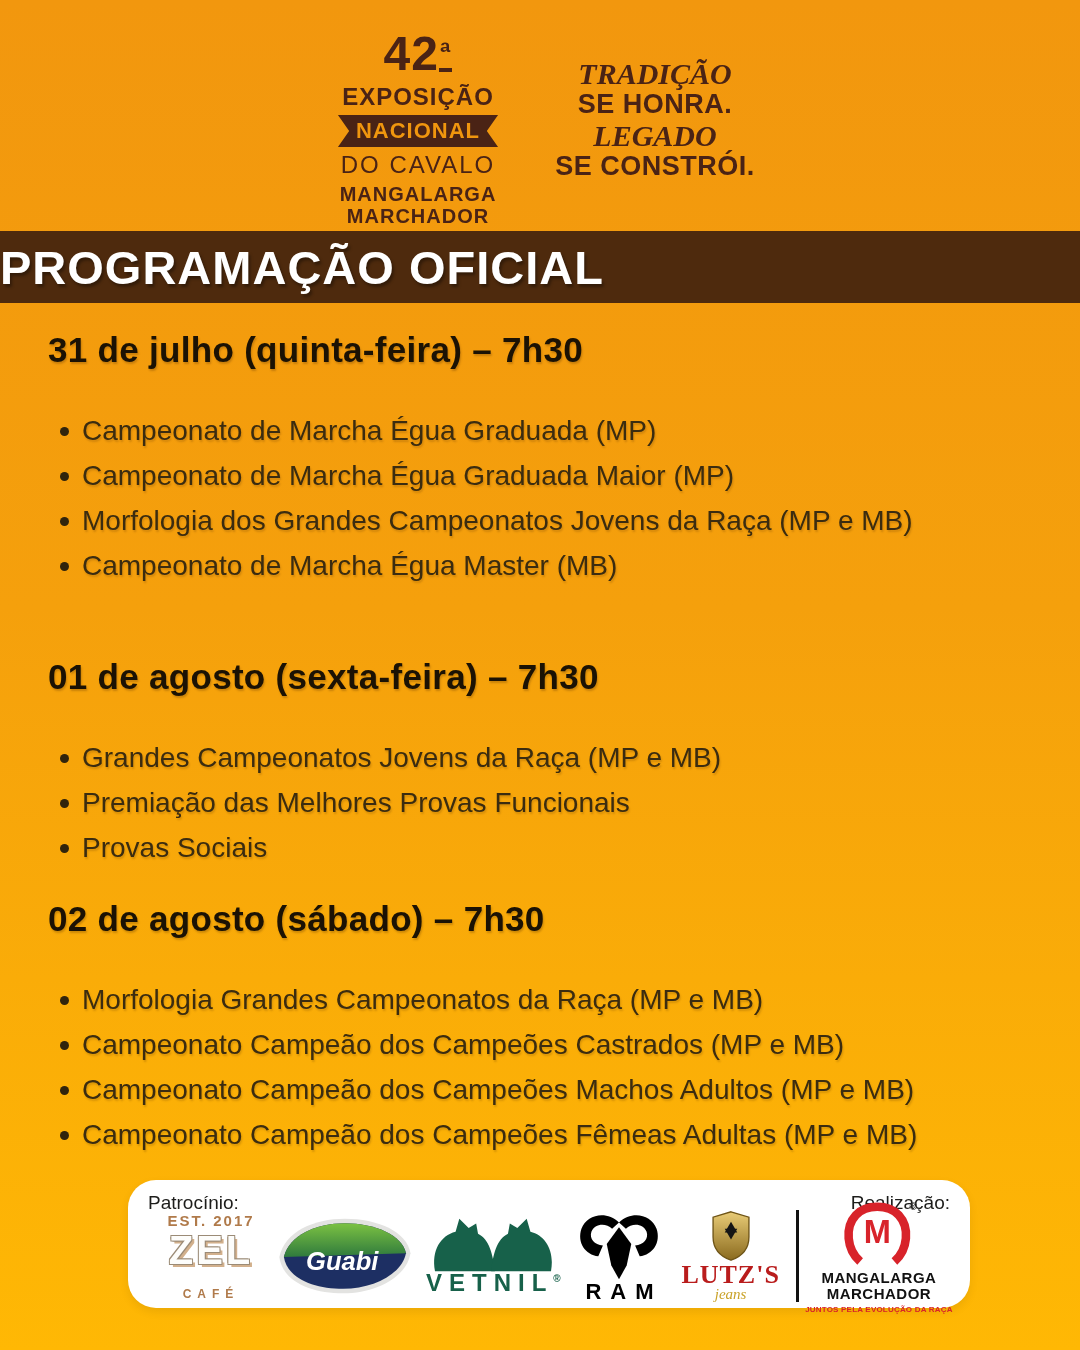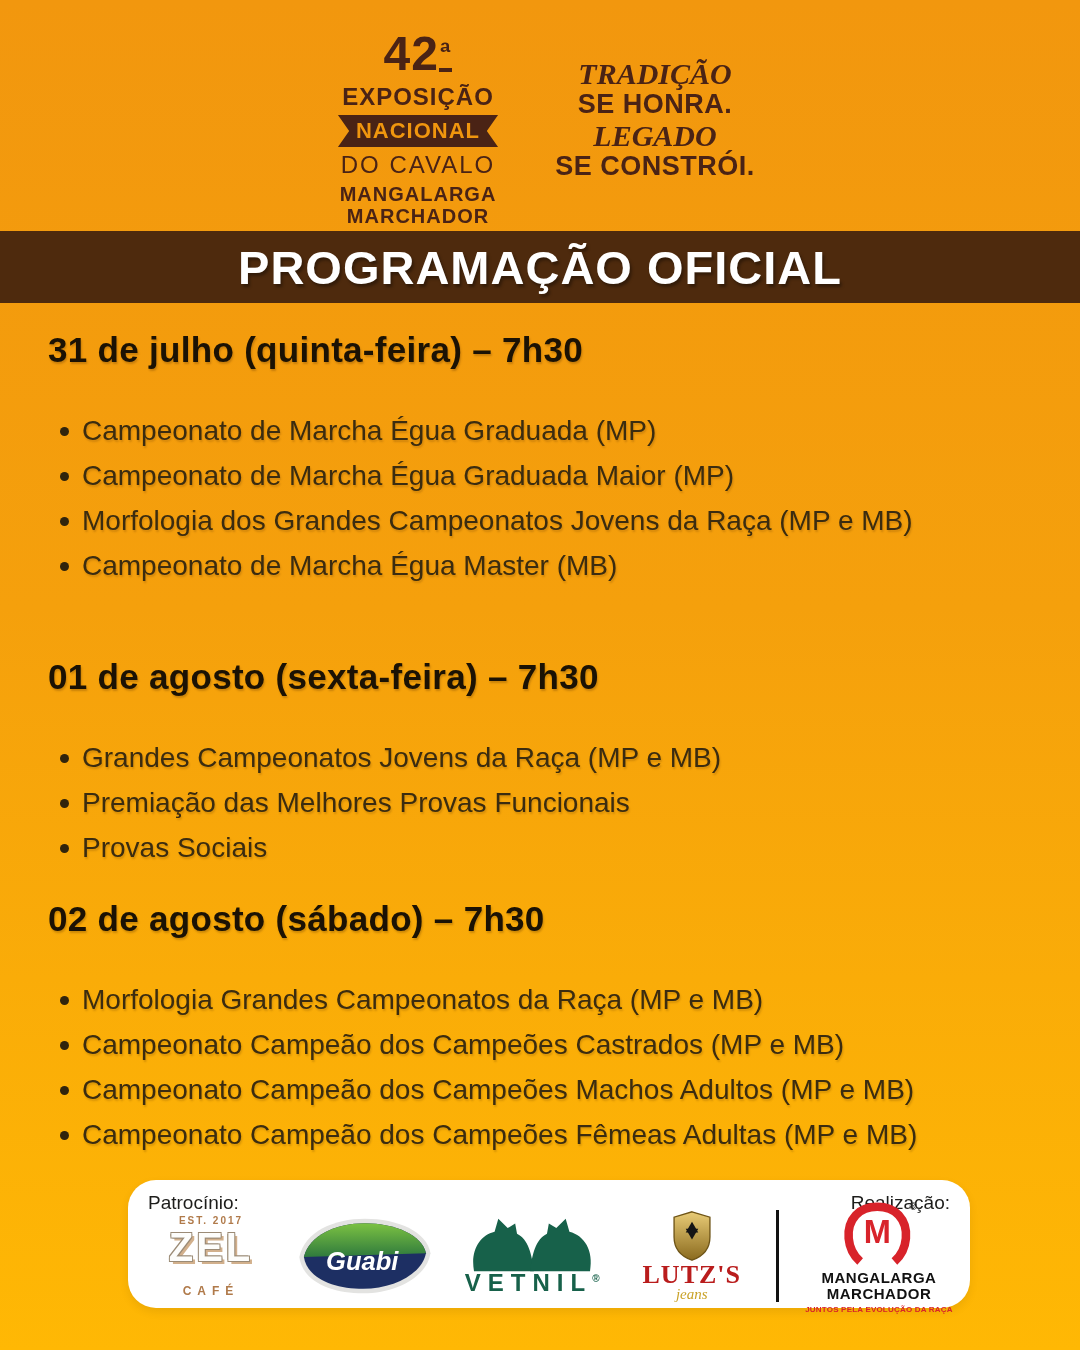--- a/index.html
+++ b/index.html
@@ -33,21 +33,21 @@
   .slogan-block{
     position:absolute; left:505px; top:58px; width:300px;
     text-align:center; color:#4A2315; line-height:31px;
   }
   .slogan-serif{ font-family:"Liberation Serif", serif; font-style:italic; font-weight:700; font-size:30px; }
   .slogan-sans{ font-weight:700; font-size:27px; letter-spacing:0.5px; }
 
   
   .banner{
     position:absolute; left:0; top:231px; width:1080px; height:72px;
-    background:#4E2A0D; display:flex; align-items:center; justify-content:center;
+    background:#4E2A0D; display:flex; align-items:center; 
   }
   .banner-title{
     color:#FFFFFF; font-size:47px; font-weight:700; letter-spacing:1px;
     text-shadow:2px 3px 3px rgba(0,0,0,0.35);
   }
 
   
   .section{ position:absolute; left:48px; width:1000px; }
   .sec1{ top:328px; } .sec2{ top:655px; } .sec3{ top:897px; }
   .section h2{
@@ -72,21 +72,21 @@
   .card-label{ position:absolute; top:12px; font-size:19px; color:#1d1d1b; }
   .label-left{ left:20px; }
   .label-right{ right:20px; }
   .logos{
     position:absolute; left:24px; right:16px; top:30px; height:92px;
     display:flex; align-items:center; justify-content:space-between;
   }
 
   
   .zel{ width:118px; text-align:center; color:#B07A4A; }
-  .zel-est{ font-size:10px; letter-spacing:2px; font-weight:700;text-align:center; }
+  .zel-est{ font-size:15px; letter-spacing:2px; font-weight:700;text-align:center; }
   .zel-word{
     font-size:40px; font-weight:800; letter-spacing:3px; line-height:42px; color:#FDFDFB;
     text-shadow:-1px -1px 0 #9B8B76, 1px -1px 0 #9B8B76, -1px 1px 0 #9B8B76, 1px 1px 0 #9B8B76, 3px 3px 0 #D2B08C;
   }
   .zel-sub{ font-size:12px; letter-spacing:6px; font-weight:700; margin-top:16px; }
 
   
   .vetnil-word{ font-size:24px; font-weight:800; letter-spacing:7px; color:#17614A; margin-top:-4px; text-align:left;}
   .vetnil-word sup{ font-size:10px; letter-spacing:0; }
   .ram-word{ font-size:22px; font-weight:900; letter-spacing:9px; color:#000; text-align:center; margin-top:-2px; text-indent:9px;}
@@ -184,20 +184,30 @@
       <div class="logo-item">
         <svg width="150" height="58" viewBox="0 0 160 62">
           <path d="M18,60 C14,38 24,22 40,18 L44,4 L54,14 L62,9 L64,20 C76,26 80,42 82,60 Z" fill="#17614A"></path>
           <g transform="translate(160,0) scale(-1,1)">
             <path d="M18,60 C14,38 24,22 40,18 L44,4 L54,14 L62,9 L64,20 C76,26 80,42 82,60 Z" fill="#17614A"></path>
           </g>
         </svg>
         <div class="vetnil-word"><span>VETNIL</span><sup>®</sup></div>
       </div>
 
+      <div class="logo-item">
+        <svg width="92" height="74" viewBox="0 0 120 96">
+          <path d="M60,20 C44,4 18,9 11,28 C5,46 16,62 33,64 L39,50 C28,49 21,41 24,32 C28,21 43,20 51,28 Z" fill="#000"></path>
+          <g transform="translate(120,0) scale(-1,1)">
+            <path d="M60,20 C44,4 18,9 11,28 C5,46 16,62 33,64 L39,50 C28,49 21,41 24,32 C28,21 43,20 51,28 Z" fill="#000"></path>
+          </g>
+          <path d="M60,26 L44,48 L50,76 L60,94 L70,76 L76,48 Z" fill="#000"></path>
+        </svg>
+        <div class="ram-word">RAM</div>
+      </div>
 
       <div class="lutzs logo-item">
         <svg width="44" height="52" viewBox="0 0 48 58">
           <defs>
             <linearGradient id="gold" x1="0" y1="0" x2="0" y2="1">
               <stop offset="0" stop-color="#E9CC77"></stop>
               <stop offset="1" stop-color="#8A6A1E"></stop>
             </linearGradient>
           </defs>
           <path d="M24,2 L44,8 V30 C44,44 35,52 24,56 C13,52 4,44 4,30 V8 Z" fill="url(#gold)" stroke="#6E5416" stroke-width="1.5"></path>

